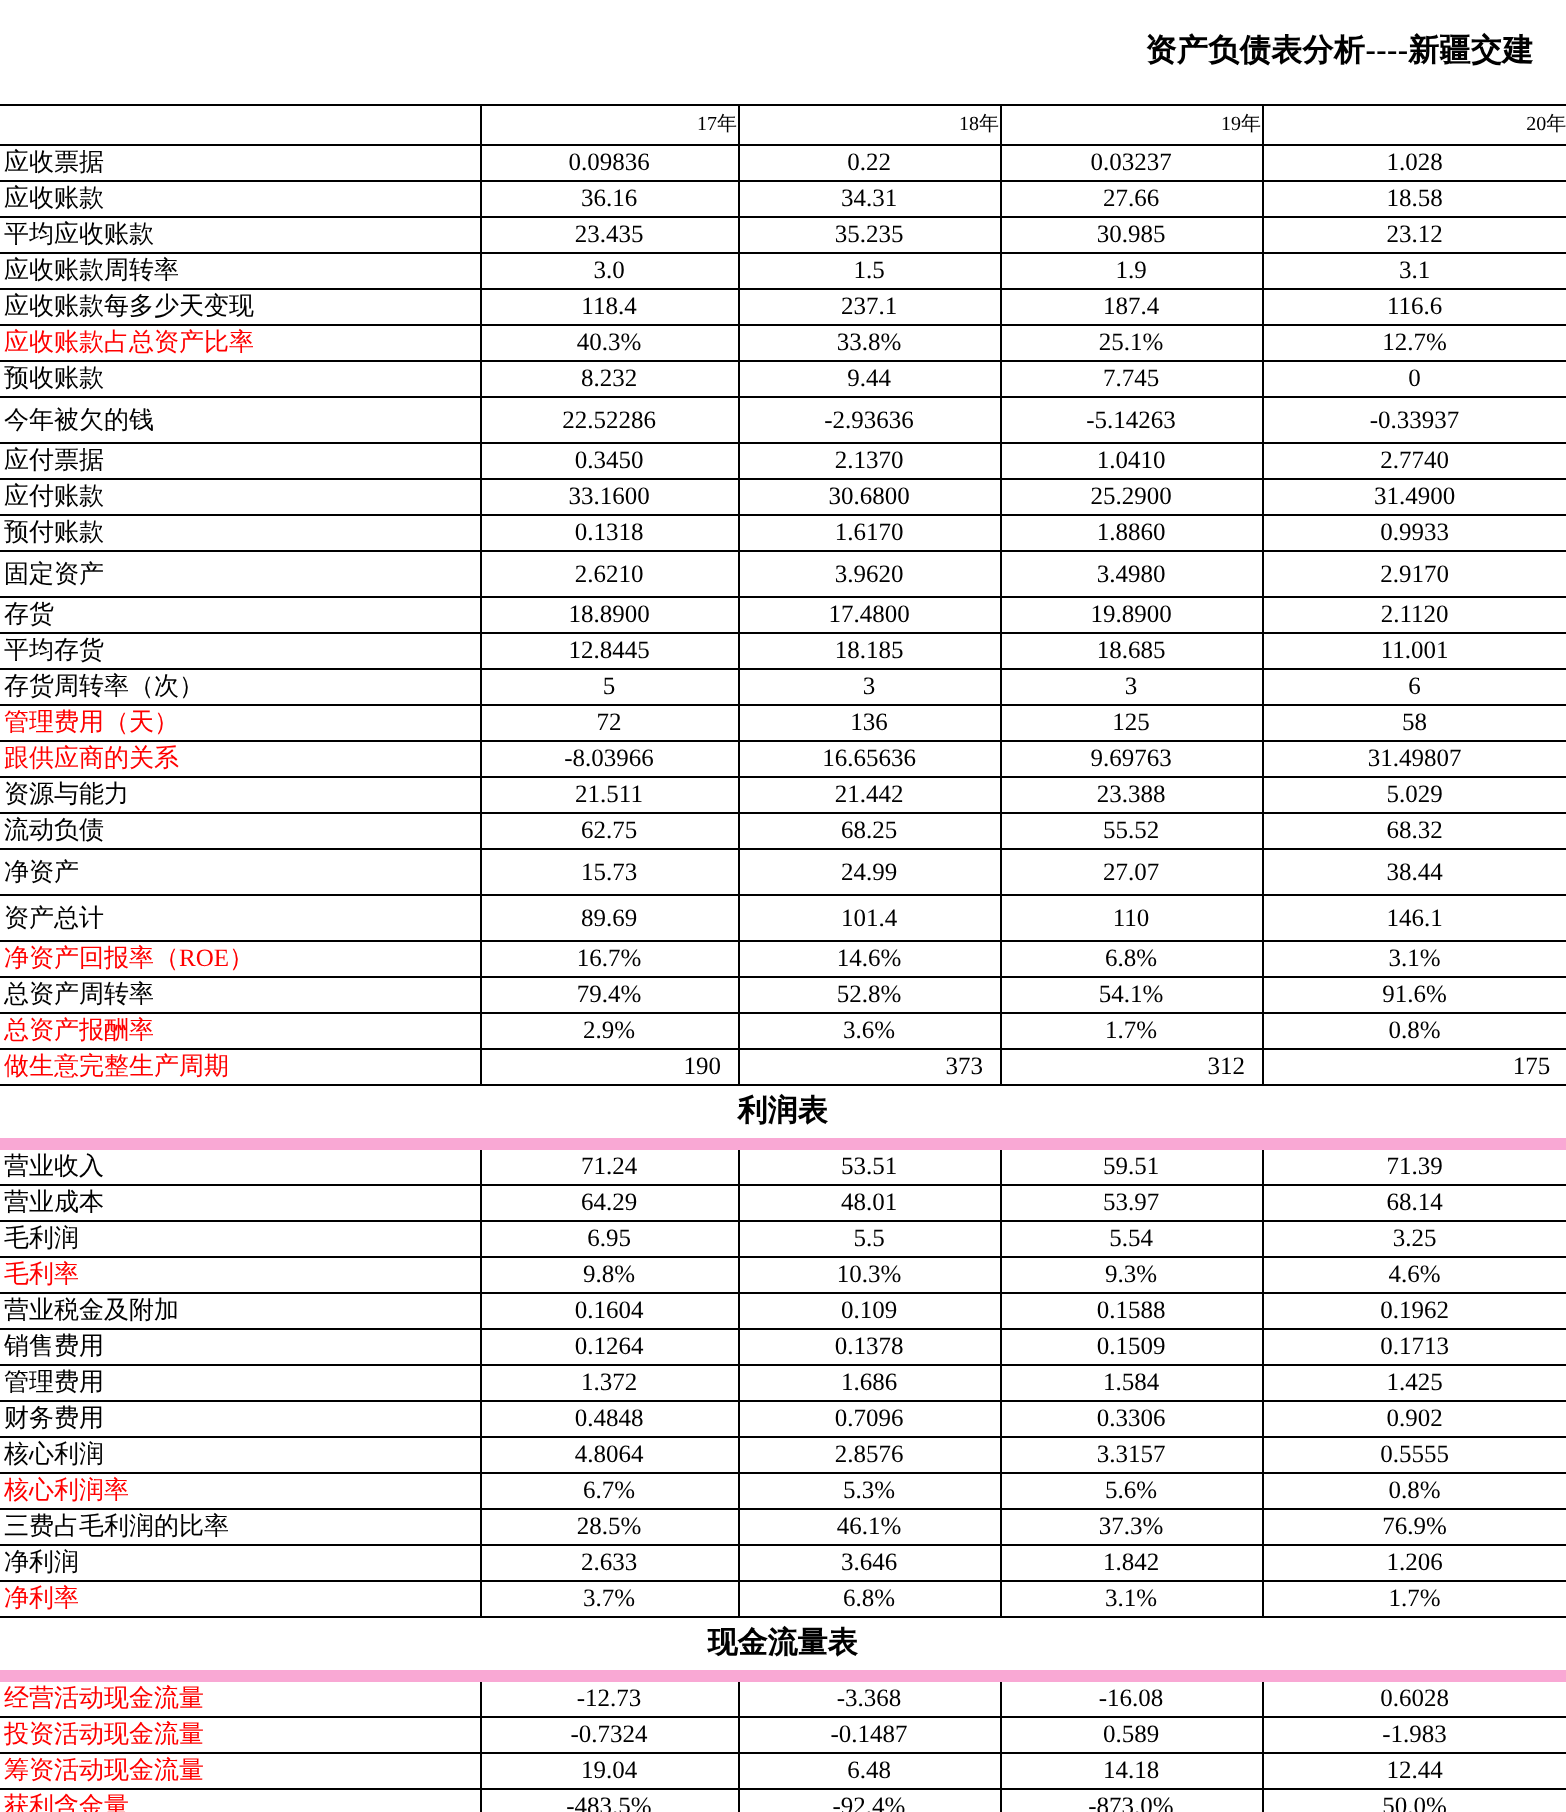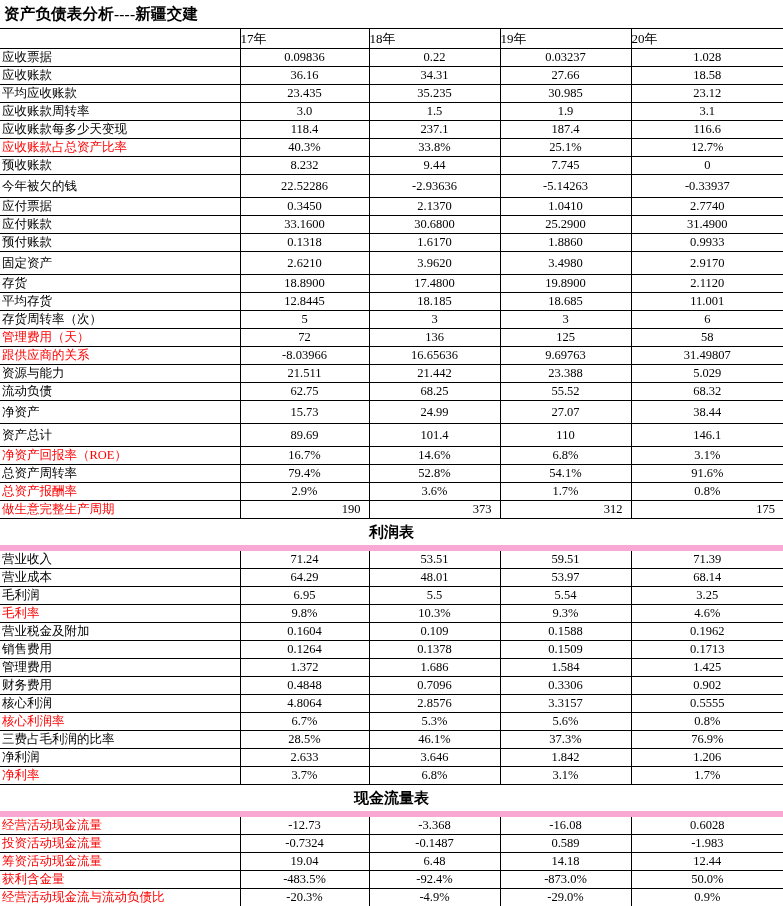--- a/index.html
+++ b/index.html
@@ -26,38 +26,38 @@
   }
   table.fin col.c-label { width: 240px; }
   table.fin col.c-v1    { width: 129px; }
   table.fin col.c-v2    { width: 131px; }
   table.fin col.c-v3    { width: 131px; }
   table.fin col.c-v4    { width: 152px; }
 
   
   tr.title-row td {
     border: none;
-    text-align: left;
+    text-align: right;
     font-size: 15.5px;
     font-weight: bold;
     letter-spacing: 0.2px;
     height: 20px;
     line-height: 20px;
-    padding: 4px;
+    padding: 16px;
     font-family: "Liberation Serif", "DejaVu Serif", serif;
   }
 
   
   tr.head-row td {
     border: 1px solid #000000;
-    text-align: left;
+    text-align: right;
     height: 19px;
     line-height: 19px;
     padding: 0;
-    font-size: 13px;
+    font-size: 10px;
   }
   tr.head-row td.lbl {
     border-left: none;
     border-right: 1px solid #000000;
     border-top: 1px solid #000000;
     border-bottom: 1px solid #000000;
   }
 
   
   tr.section-row td {

